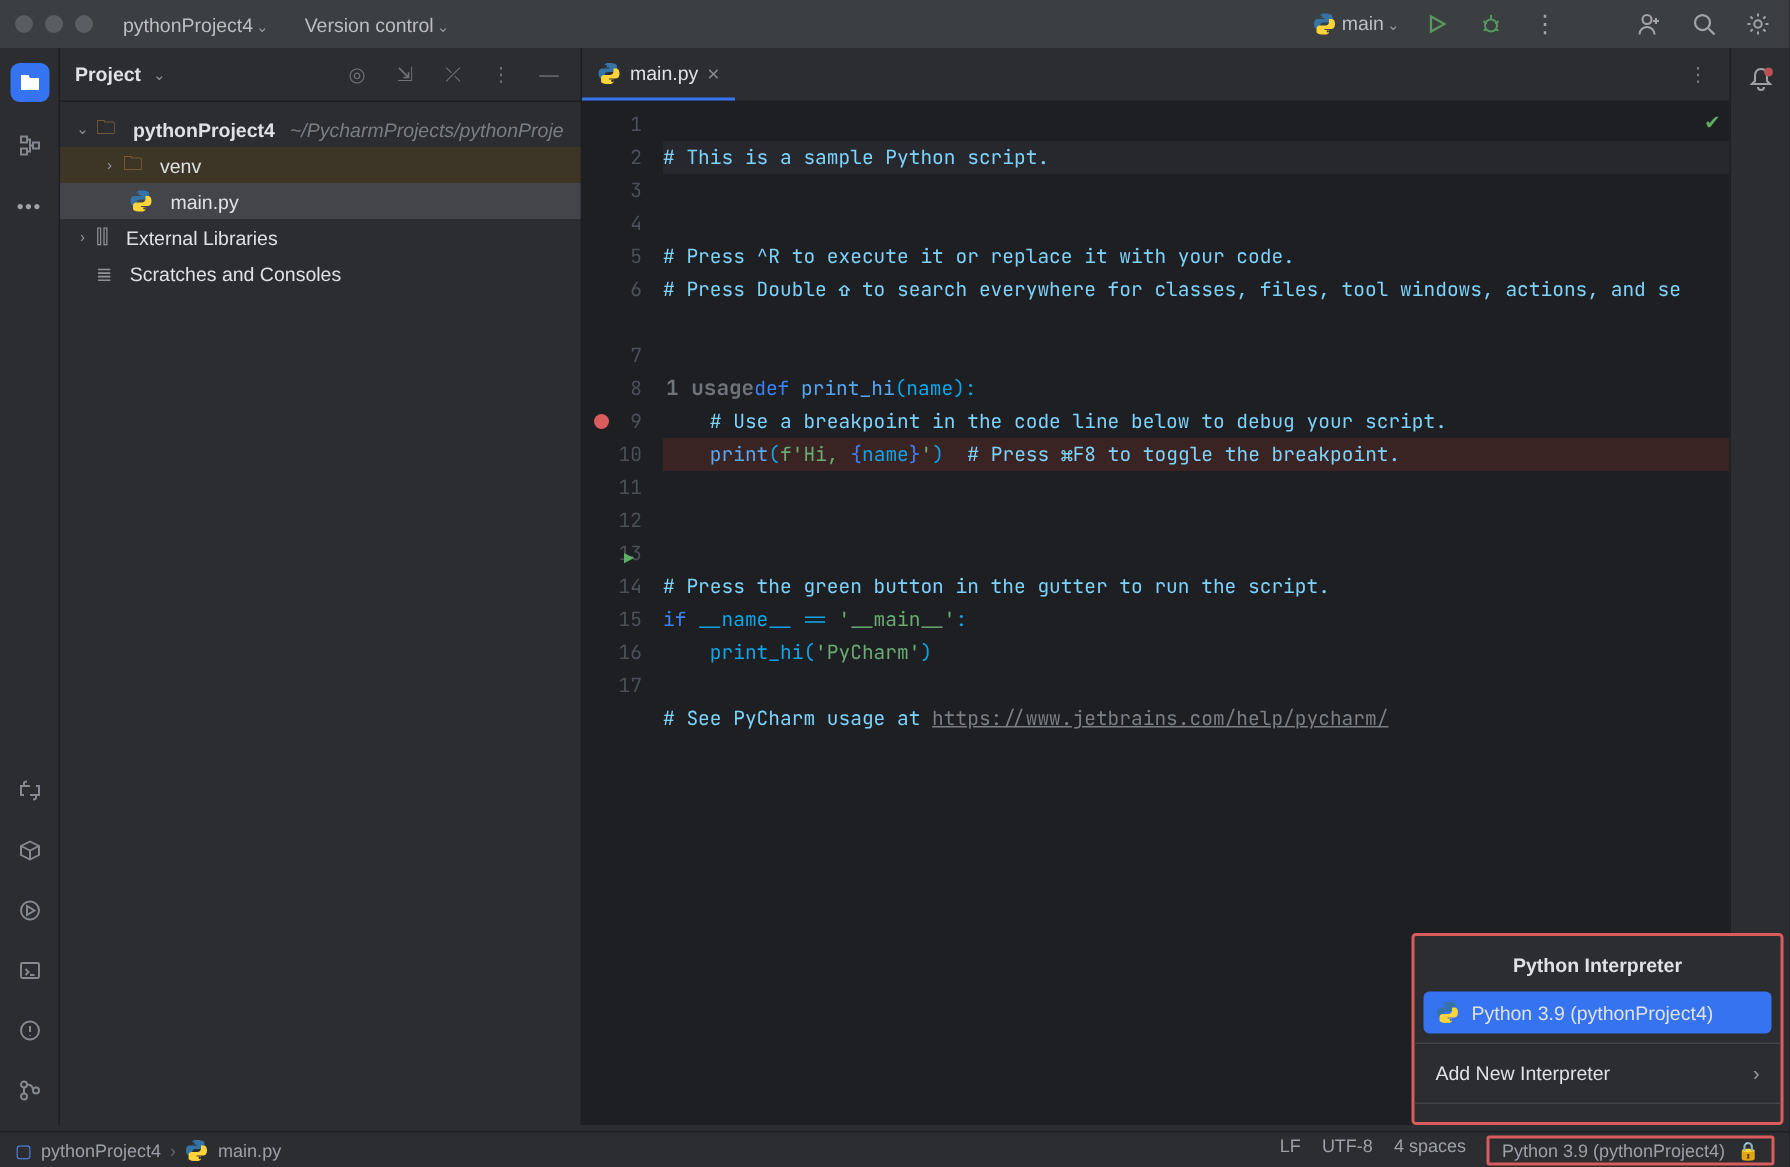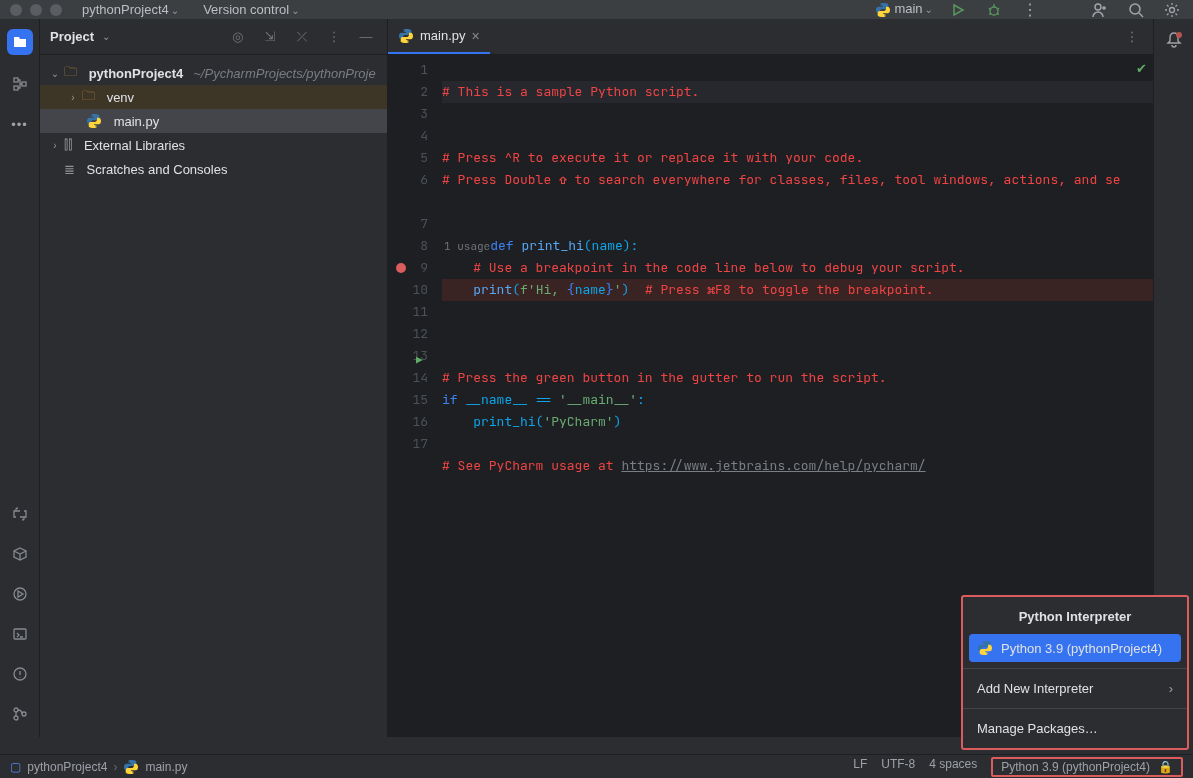--- a/index.html
+++ b/index.html
@@ -1,17 +1,17 @@
 <!DOCTYPE html>
 <html><head>
 <meta charset="utf-8">
 <style>
 * { margin:0; padding:0; box-sizing:border-box; }
 body { font-family:-apple-system,BlinkMacSystemFont,"Segoe UI",sans-serif; background:#2b2d30; color:#bcbec4; font-size:13px; overflow:hidden; width:1193px; height:778px; position:relative; }
-.titlebar{height:19px; background:#3c3f41; display:flex; align-items:center; padding:0 10px; gap:10px;}
+.titlebar{height:32px; background:#3c3f41; display:flex; align-items:center; padding:0 10px; gap:10px;}
 .traffic{display:flex; gap:8px; margin-right:10px;}
 .dot{width:12px; height:12px; border-radius:50%; background:#5a5d61;}
 .tb-text{color:#bcbec4; cursor:default;}
 .chev{opacity:.7; font-size:10px; margin-left:2px;}
 .titlebar-right{margin-left:auto; display:flex; align-items:center; gap:14px;}
 .pyicon{width:16px; height:16px; display:inline-block; vertical-align:middle;}
 .icon-btn{width:22px; height:22px; display:flex; align-items:center; justify-content:center; opacity:.8; cursor:pointer;}
 .main{display:flex; height:calc(100% - 36px - 24px);}
 .leftbar{width:40px; background:#2b2d30; border-right:1px solid #1e1f22; display:flex; flex-direction:column; align-items:center; padding-top:10px; gap:18px;}
 .leftbar .active{background:#3573f0; border-radius:6px; padding:5px;}
@@ -33,28 +33,28 @@
 .tab{display:flex; align-items:center; gap:6px; padding:0 10px; height:100%; border-bottom:2px solid #3573f0; color:#dfe1e5;}
 .tab .close{opacity:.5; font-size:14px;}
 .tabs-tools{margin-left:auto; display:flex; gap:12px; padding-right:10px; opacity:.7;}
 .notif-dot{position:absolute; top:3px; right:3px; width:6px; height:6px; background:#db5c5c; border-radius:50%;}
 .code-area{flex:1; display:flex; overflow:hidden; position:relative;}
 .gutter{width:48px; background:#1e1f22; text-align:right; padding:4px 8px 0 0; color:#4b5059; font-family:"JetBrains Mono",Menlo,monospace; font-size:13px; line-height:22px; position:relative;}
 .gutter .ln{height:22px;}
 .bp{position:absolute; left:8px; width:10px; height:10px; background:#db5c5c; border-radius:50%;}
 .run-icon{position:absolute; left:28px; color:#5fad65; font-size:11px;}
 .code{flex:1; font-family:"JetBrains Mono",Menlo,monospace; font-size:13px; line-height:22px; padding:4px 0 0 6px; white-space:pre; overflow:hidden;}
-.c-com{color:#ef4444;} .c-key{color:#3b82f6;} .c-fn{color:#56a8f5;} .c-str{color:#6aab73;} .c-par{color:#0ea5e9;}
+.c-com{color:#7dd3fc;} .c-key{color:#3b82f6;} .c-fn{color:#56a8f5;} .c-str{color:#6aab73;} .c-par{color:#0ea5e9;}
 .hl-line{background:#26282e; display:block;}
 .bp-line{background:#3a2323; display:block;}
-.usage{color:#6f737a; font-size:11px; padding-left:2px; height:22px; line-height:22px;}
+.usage{color:#6f737a; font-size:14px; padding-left:2px; height:22px; line-height:22px;font-weight:bold;}
 .check{position:absolute; top:6px; right:6px; color:#5fad65;}
 .c-link{color:#7a7e85; text-decoration:underline;}
 .rightbar{width:40px; background:#2b2d30; border-left:1px solid #1e1f22; padding-top:10px; display:flex; justify-content:center; position:relative;}
-.popup{position:absolute; right:4px; bottom:28px; width:228px; background:#2b2d30; border:2px solid #db5c5c; border-radius:3px; padding:6px 0; z-index:10;margin-top:16px;}
+.popup{position:absolute; right:4px; bottom:28px; width:248px; background:#2b2d30; border:2px solid #db5c5c; border-radius:3px; padding:6px 0; z-index:10;margin-top:16px;}
 .popup-title{text-align:center; font-weight:600; color:#dfe1e5; padding:6px 0 10px;}
 .popup-item{padding:6px 14px; display:flex; align-items:center; gap:8px; cursor:pointer; color:#dfe1e5;}
 .popup-item.sel{background:#3573f0; margin:0 6px; border-radius:4px; padding:6px 8px;}
 .popup-sep{height:1px; background:#43454a; margin:6px 0;}
 .popup-item .sub-arrow{margin-left:auto; opacity:.6;}
 .statusbar{position:absolute; bottom:0; left:0; right:0; height:24px; background:#2b2d30; border-top:1px solid #1e1f22; display:flex; align-items:center; padding:0 10px; font-size:12px; color:#9da0a8;}
 .crumb{display:flex; align-items:center; gap:6px;}
 .sb-right{margin-left:auto; display:flex; align-items:flex-start; gap:14px;}
 .sb-box{border:2px solid #db5c5c; padding:1px 8px; border-radius:2px; display:flex; align-items:center; gap:8px;}
 svg{display:block;}
@@ -270,21 +270,20 @@
         <use href="#py"></use>
       </svg>
       <span>Python 3.9 (pythonProject4)</span>
     </div>
   <div class="popup-sep"></div>
   <div class="popup-item">
       <span>Add New Interpreter</span>
       <span class="sub-arrow">›</span>
     </div>
   <div class="popup-sep"></div>
-  <div class="popup-item">Manage Packages…</div>
 </div>
 
 <div class="statusbar">
   <div class="crumb">
     <span style="color:#548af7;">▢</span>
       <span>pythonProject4</span>
       <span style="opacity:.5;">›</span>
     <svg class="pyicon" viewBox="0 0 16 16">
         <use href="#py"></use>
       </svg>

